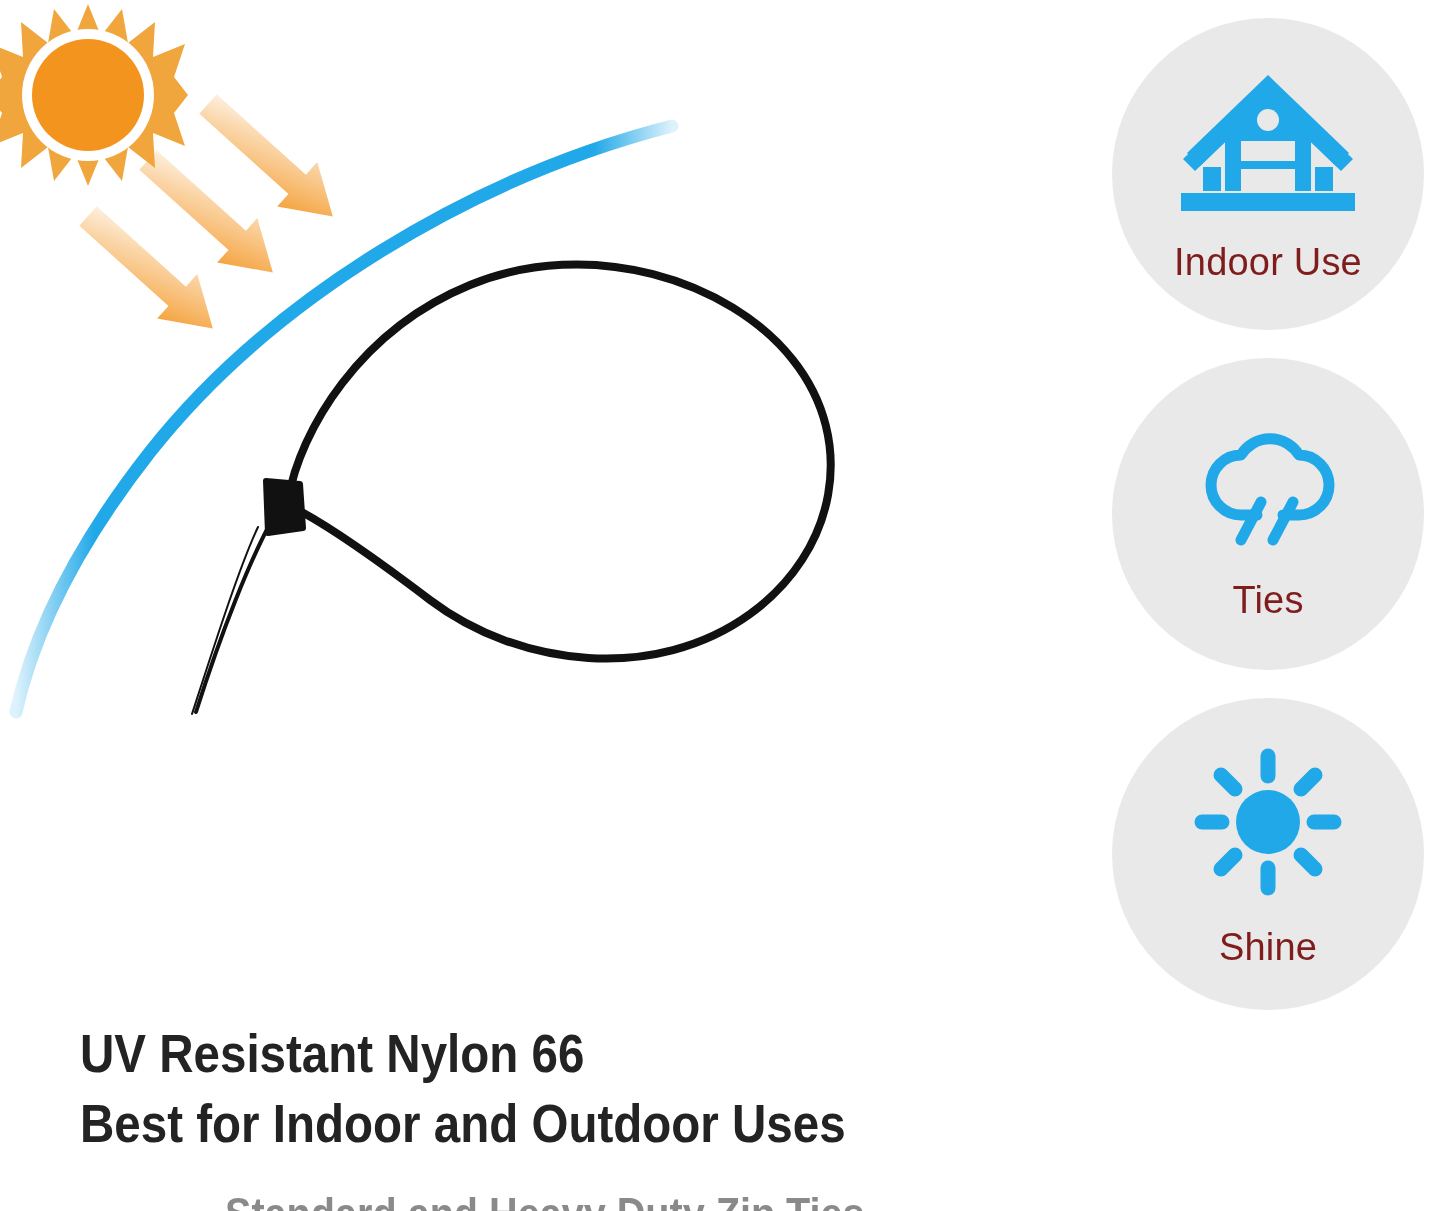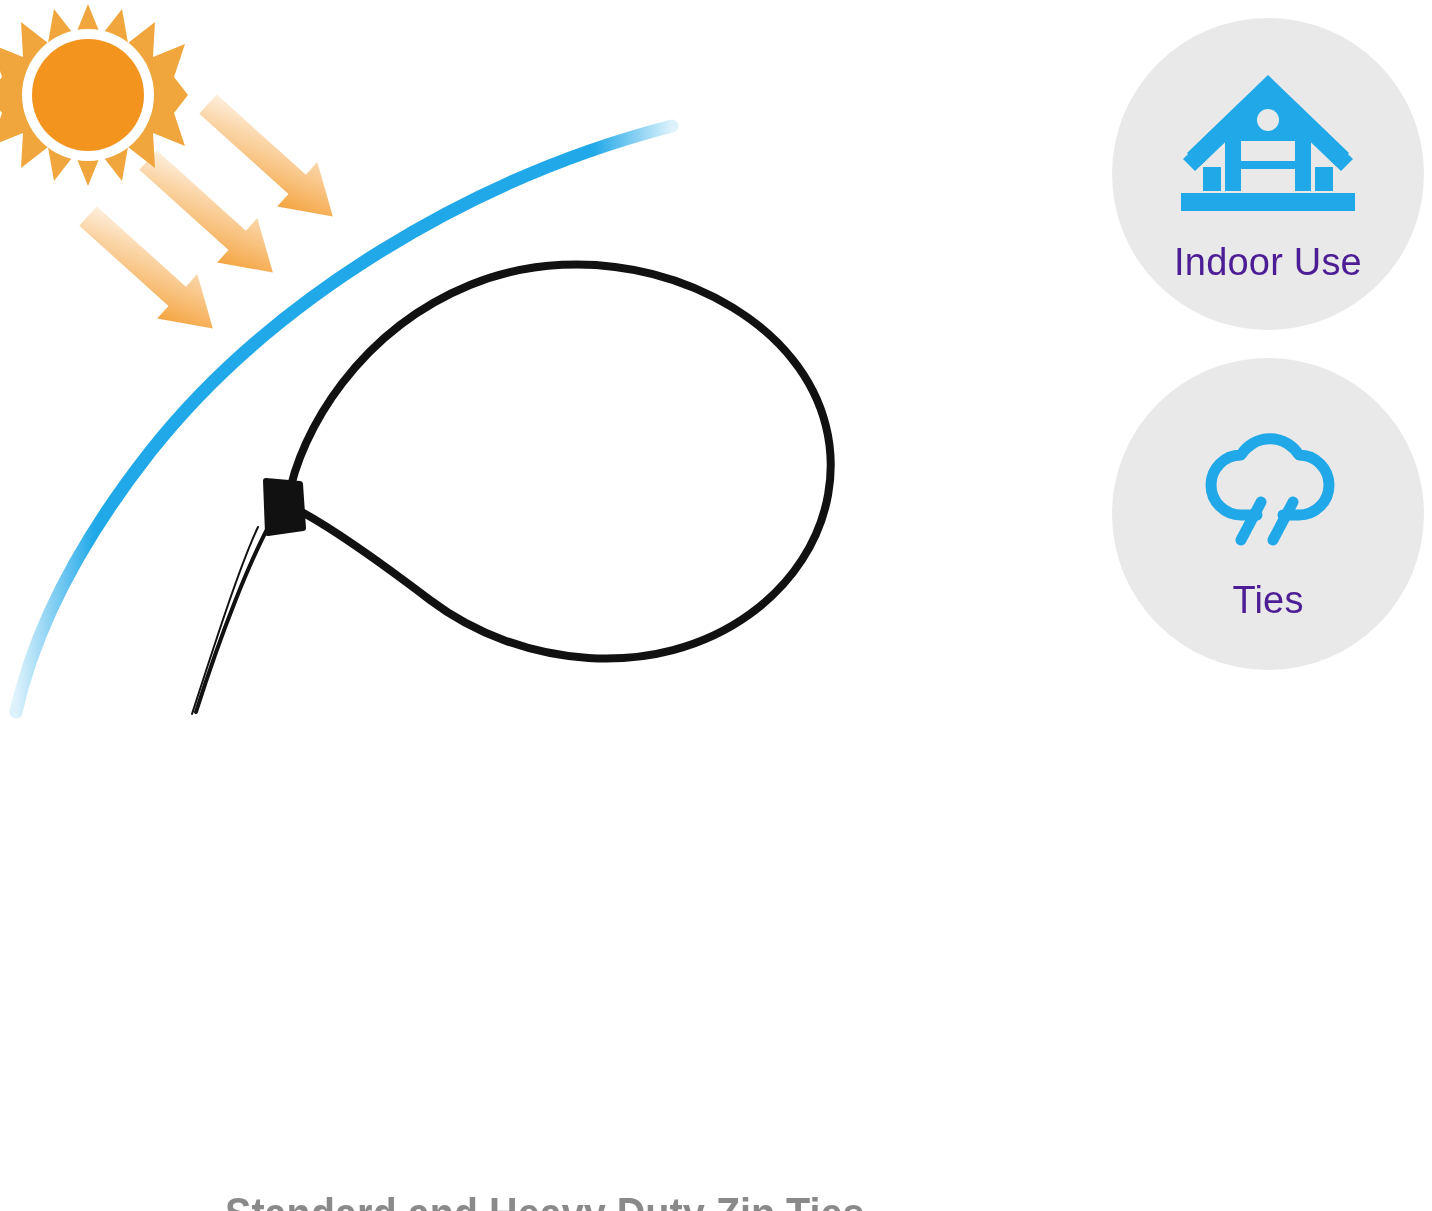--- a/index.html
+++ b/index.html
@@ -52,21 +52,21 @@
     height: 150px;
     display: flex;
     align-items: center;
     justify-content: center;
   }
   .feature-icon svg { display: block; overflow: visible; }
   .feature-label {
     margin-top: 26px;
     font-size: 38px;
     line-height: 1;
-    color: #4c1d95;
+    color: #7f1d1d;
     font-family: "Liberation Sans", sans-serif;
     font-weight: 400;
     letter-spacing: 0.2px;
     white-space: nowrap;
   }
 
   
   .feature-badge.badge-indoor .feature-icon { width: 190px; height: 150px; }
   .feature-badge.badge-rain .feature-icon   { width: 170px; height: 145px; }
   .feature-badge.badge-shine .feature-icon  { width: 160px; height: 160px; }
@@ -242,21 +242,45 @@
                      M 74 105 L 58 105"></path>
 
             <path d="M78 92 L58 130"></path>
             <path d="M110 92 L90 130"></path>
           </g>
         </svg>
       </div>
       <div class="feature-label">Ties</div>
     </div>
 
-
-  </div>
-
+    <div class="feature-badge badge-shine">
+      <div class="feature-icon">
+        <svg width="160" height="160" viewBox="0 0 160 160" xmlns="http://www.w3.org/2000/svg">
+          <g fill="#20A8E8">
+            <circle cx="80" cy="80" r="32"></circle>
+          </g>
+          <g stroke="#20A8E8" stroke-width="15" stroke-linecap="round">
+            <line x1="80" y1="14" x2="80" y2="34"></line>
+            <line x1="80" y1="126" x2="80" y2="146"></line>
+            <line x1="14" y1="80" x2="34" y2="80"></line>
+            <line x1="126" y1="80" x2="146" y2="80"></line>
+            <line x1="33" y1="33" x2="47" y2="47"></line>
+            <line x1="113" y1="113" x2="127" y2="127"></line>
+            <line x1="127" y1="33" x2="113" y2="47"></line>
+            <line x1="47" y1="113" x2="33" y2="127"></line>
+          </g>
+        </svg>
+      </div>
+      <div class="feature-label">Shine</div>
+    </div>
+
+  </div>
+
+  <div id="headline">
+    <div class="headline-line">UV Resistant Nylon 66</div>
+    <div class="headline-line">Best for Indoor and Outdoor Uses</div>
+  </div>
 
   <div id="caption-cut">
     <div class="caption-text">Standard and Heavy Duty Zip Ties</div>
   </div>
 
 </div>
 
 </body></html>

